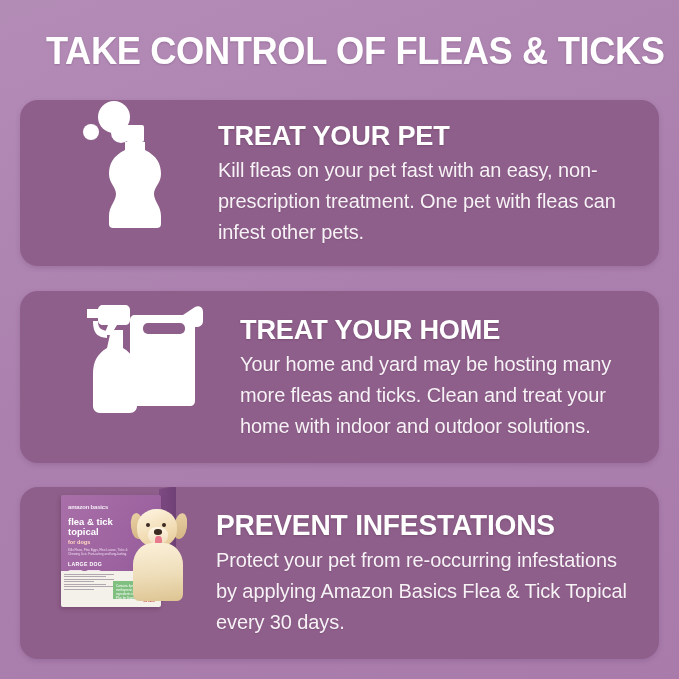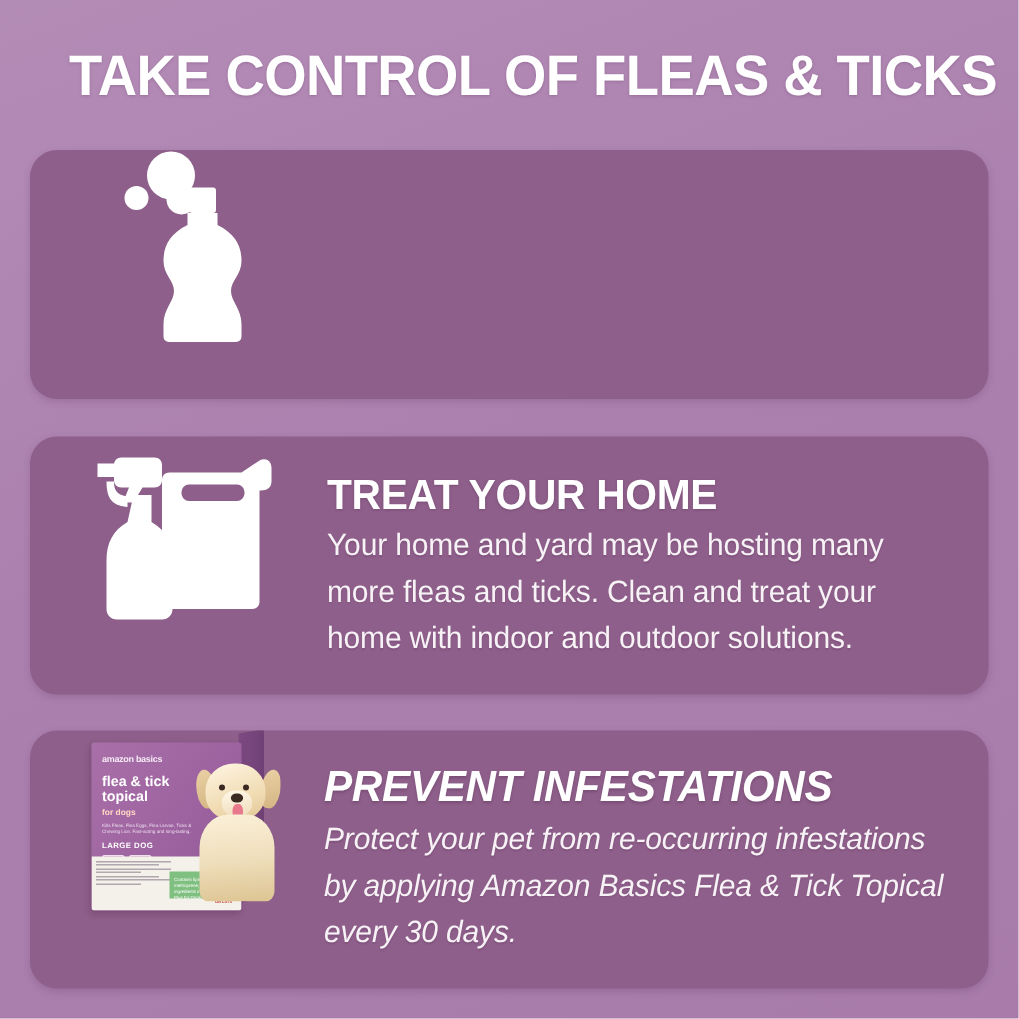--- a/index.html
+++ b/index.html
@@ -44,21 +44,21 @@
     position: absolute;
     left: 20px;
     width: 639px;
     background: #8e5f8a;
     border-radius: 18px;
     box-shadow: 0 2px 5px rgba(95,55,95,0.22);
     box-sizing: border-box;
     overflow: hidden;
   }
   #card-0 { top: 100px;  height: 166px; }
-  #card-1 { top: 291px;  height: 172px; }
+  #card-1 { top: 291px;  height: 172px; padding-left: 22px; }
   #card-2 { top: 487px;  height: 172px; }
 
   .card-inner {
     position: relative;
     width: 100%;
     height: 100%;
   }
 
   .icon-zone {
     position: absolute;
@@ -75,21 +75,21 @@
     left: 198px;
     top: 0;
     right: 10px;
     height: 100%;
     display: flex;
     flex-direction: column;
     justify-content: center;
     padding-right: 8px;
     box-sizing: border-box;
   }
-  #card-2 .text-zone { left: 196px; font-style: italic; }
+  #card-2 .text-zone { left: 196px; }
 
   .card-heading {
     color: #ffffff;
     font-size: 28px;
     font-weight: 700;
     letter-spacing: -0.2px;
     line-height: 33px;
     margin: 0 0 2px 0;
     white-space: nowrap;
     transform: scaleX(0.97);
@@ -376,20 +376,24 @@
 
             <circle cx="45" cy="17" r="16"></circle>
             <circle cx="52" cy="33" r="10"></circle>
             <circle cx="22" cy="32" r="8"></circle>
 
             <rect x="57" y="25" width="18" height="17" rx="2"></rect>
 
             <path d="M56 42 h20 v8 c12 6 16 14 16 24 c0 9 -7 13 -7 20 c0 7 7 12 7 22 v8 c0 4 -3 4 -6 4 h-40 c-3 0 -6 0 -6 -4 v-8 c0 -10 7 -15 7 -22 c0 -7 -7 -11 -7 -20 c0 -10 4 -18 16 -24 z"></path>
           </svg>
         </span>
+      </div>
+      <div class="text-zone">
+        <div class="card-heading">TREAT YOUR PET</div>
+        <div class="card-body">Kill fleas on your pet fast with an easy, non-prescription treatment. One pet with fleas can infest other pets.</div>
       </div>
     </div>
   </div>
 
   <div class="card" id="card-1">
     <div class="card-inner">
       <div class="icon-zone">
         <span>
           <svg class="icon-svg" width="128" height="126" viewBox="0 0 128 126" fill="#ffffff">
 

